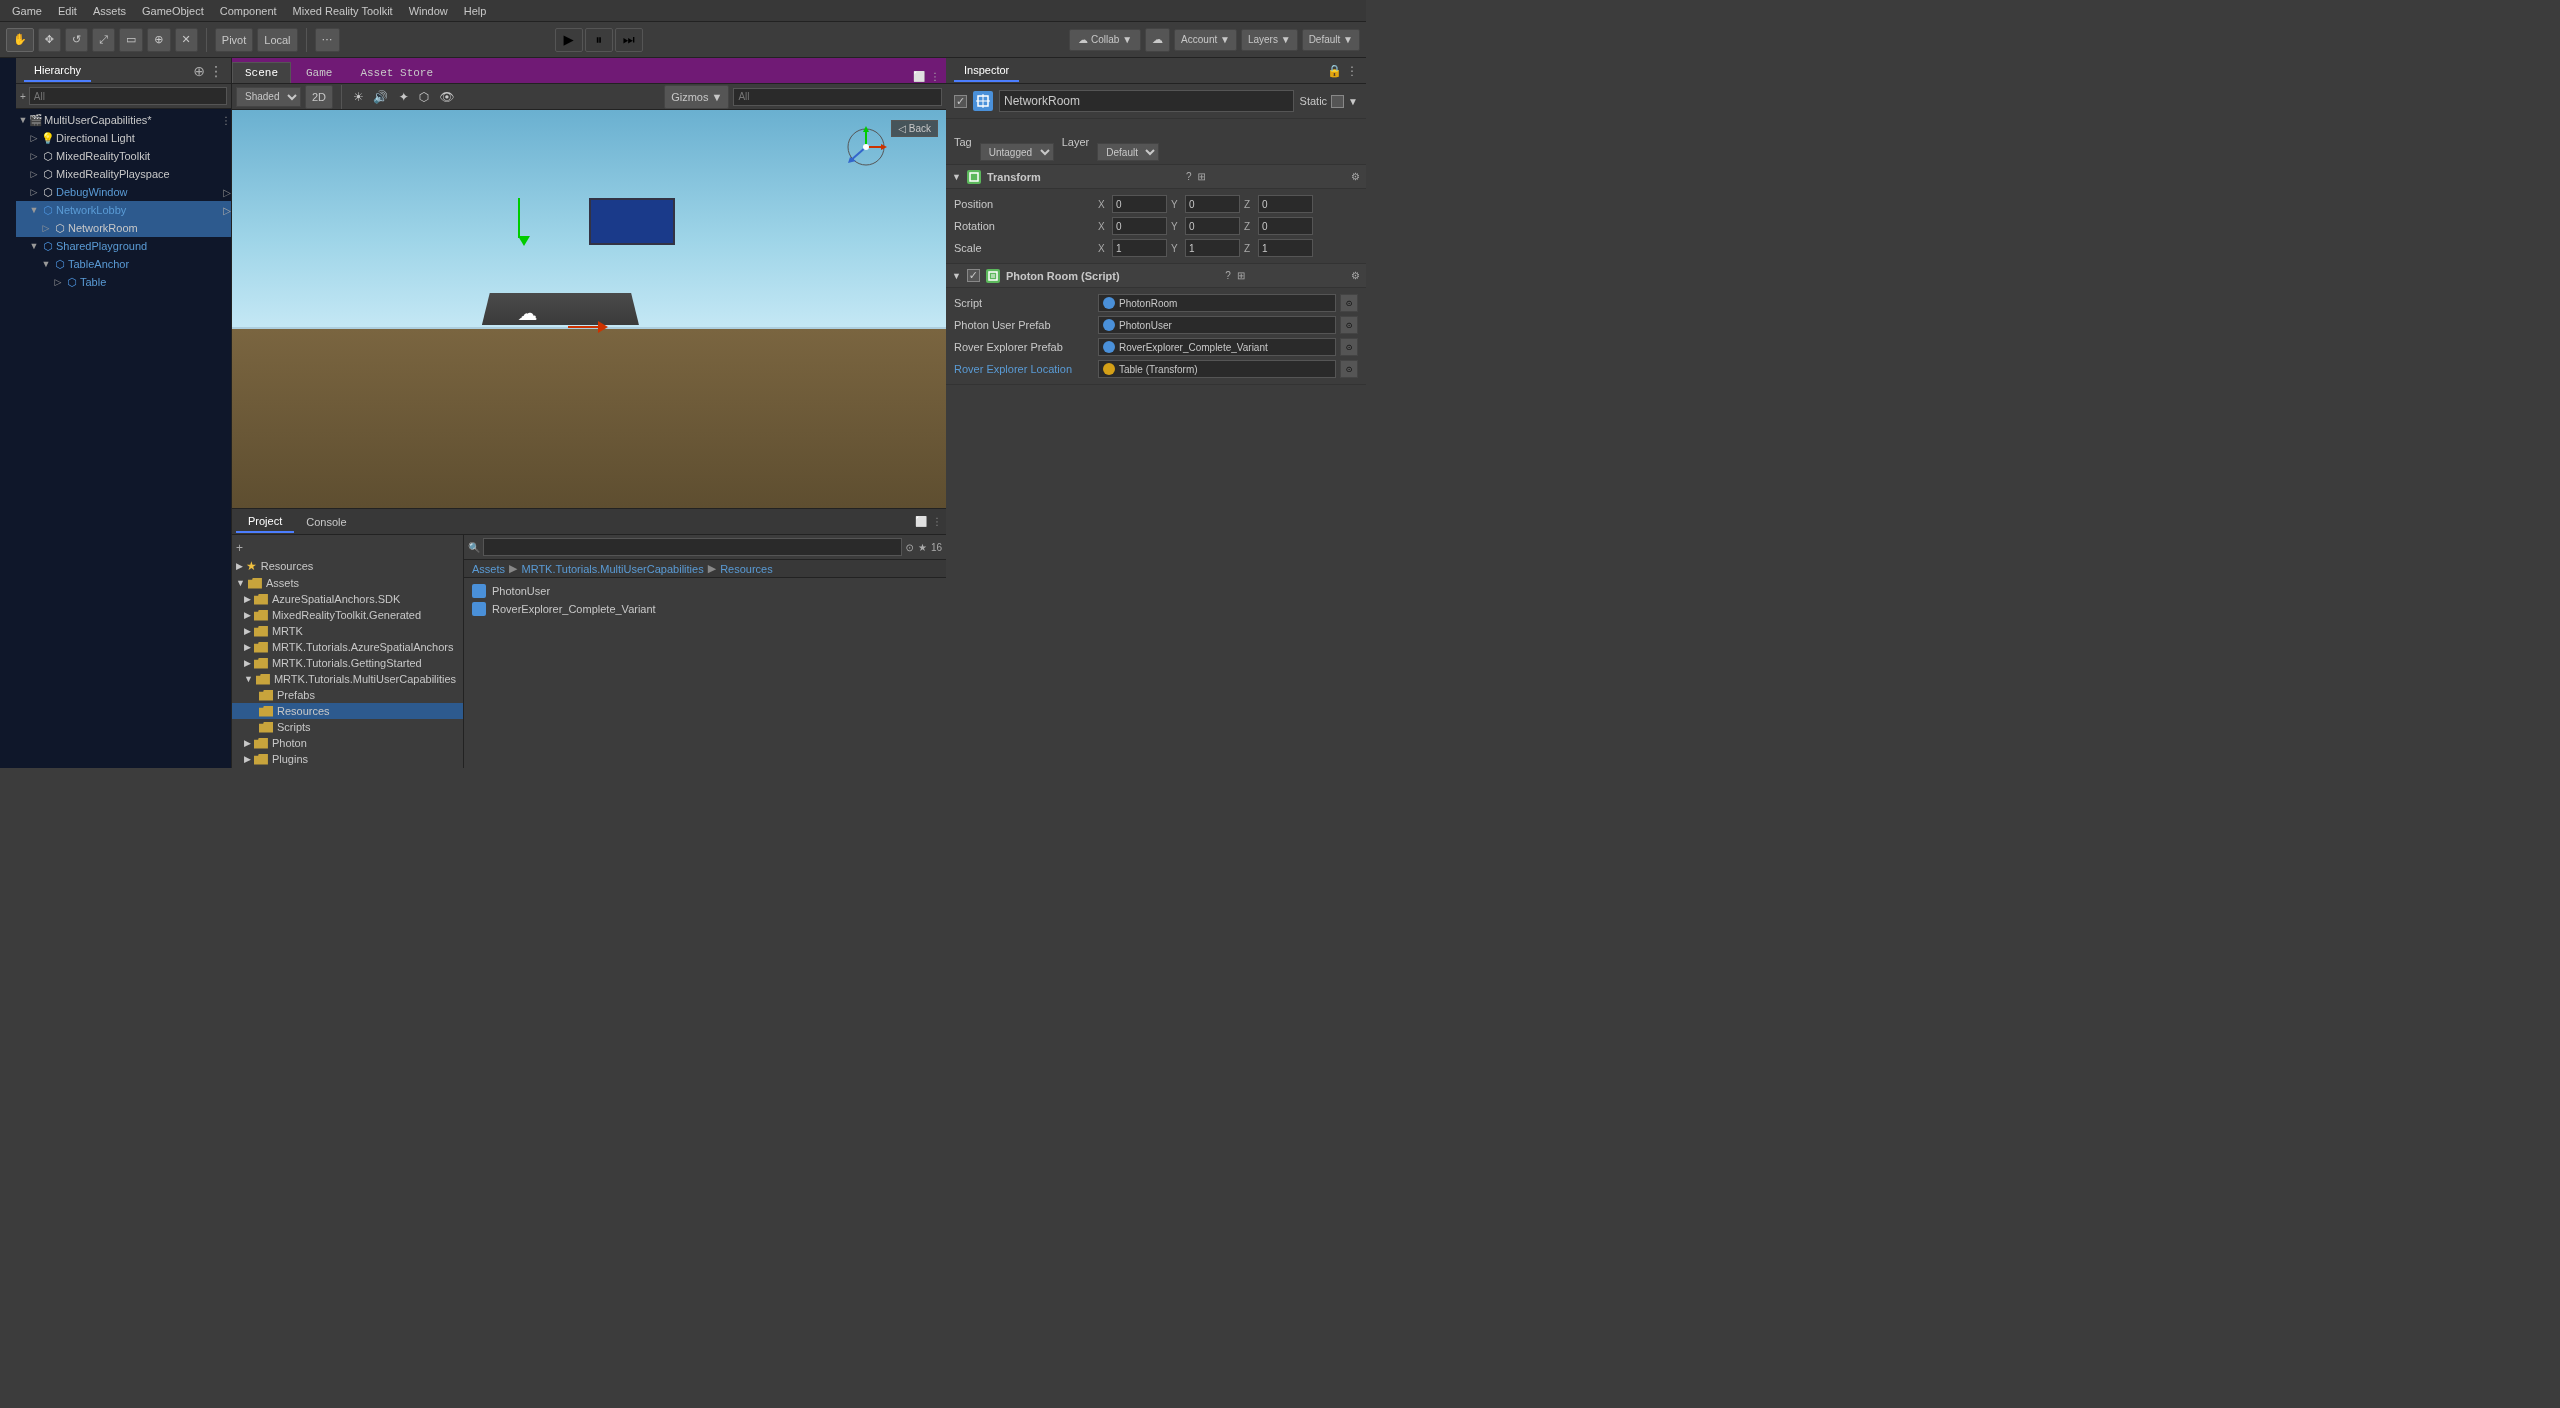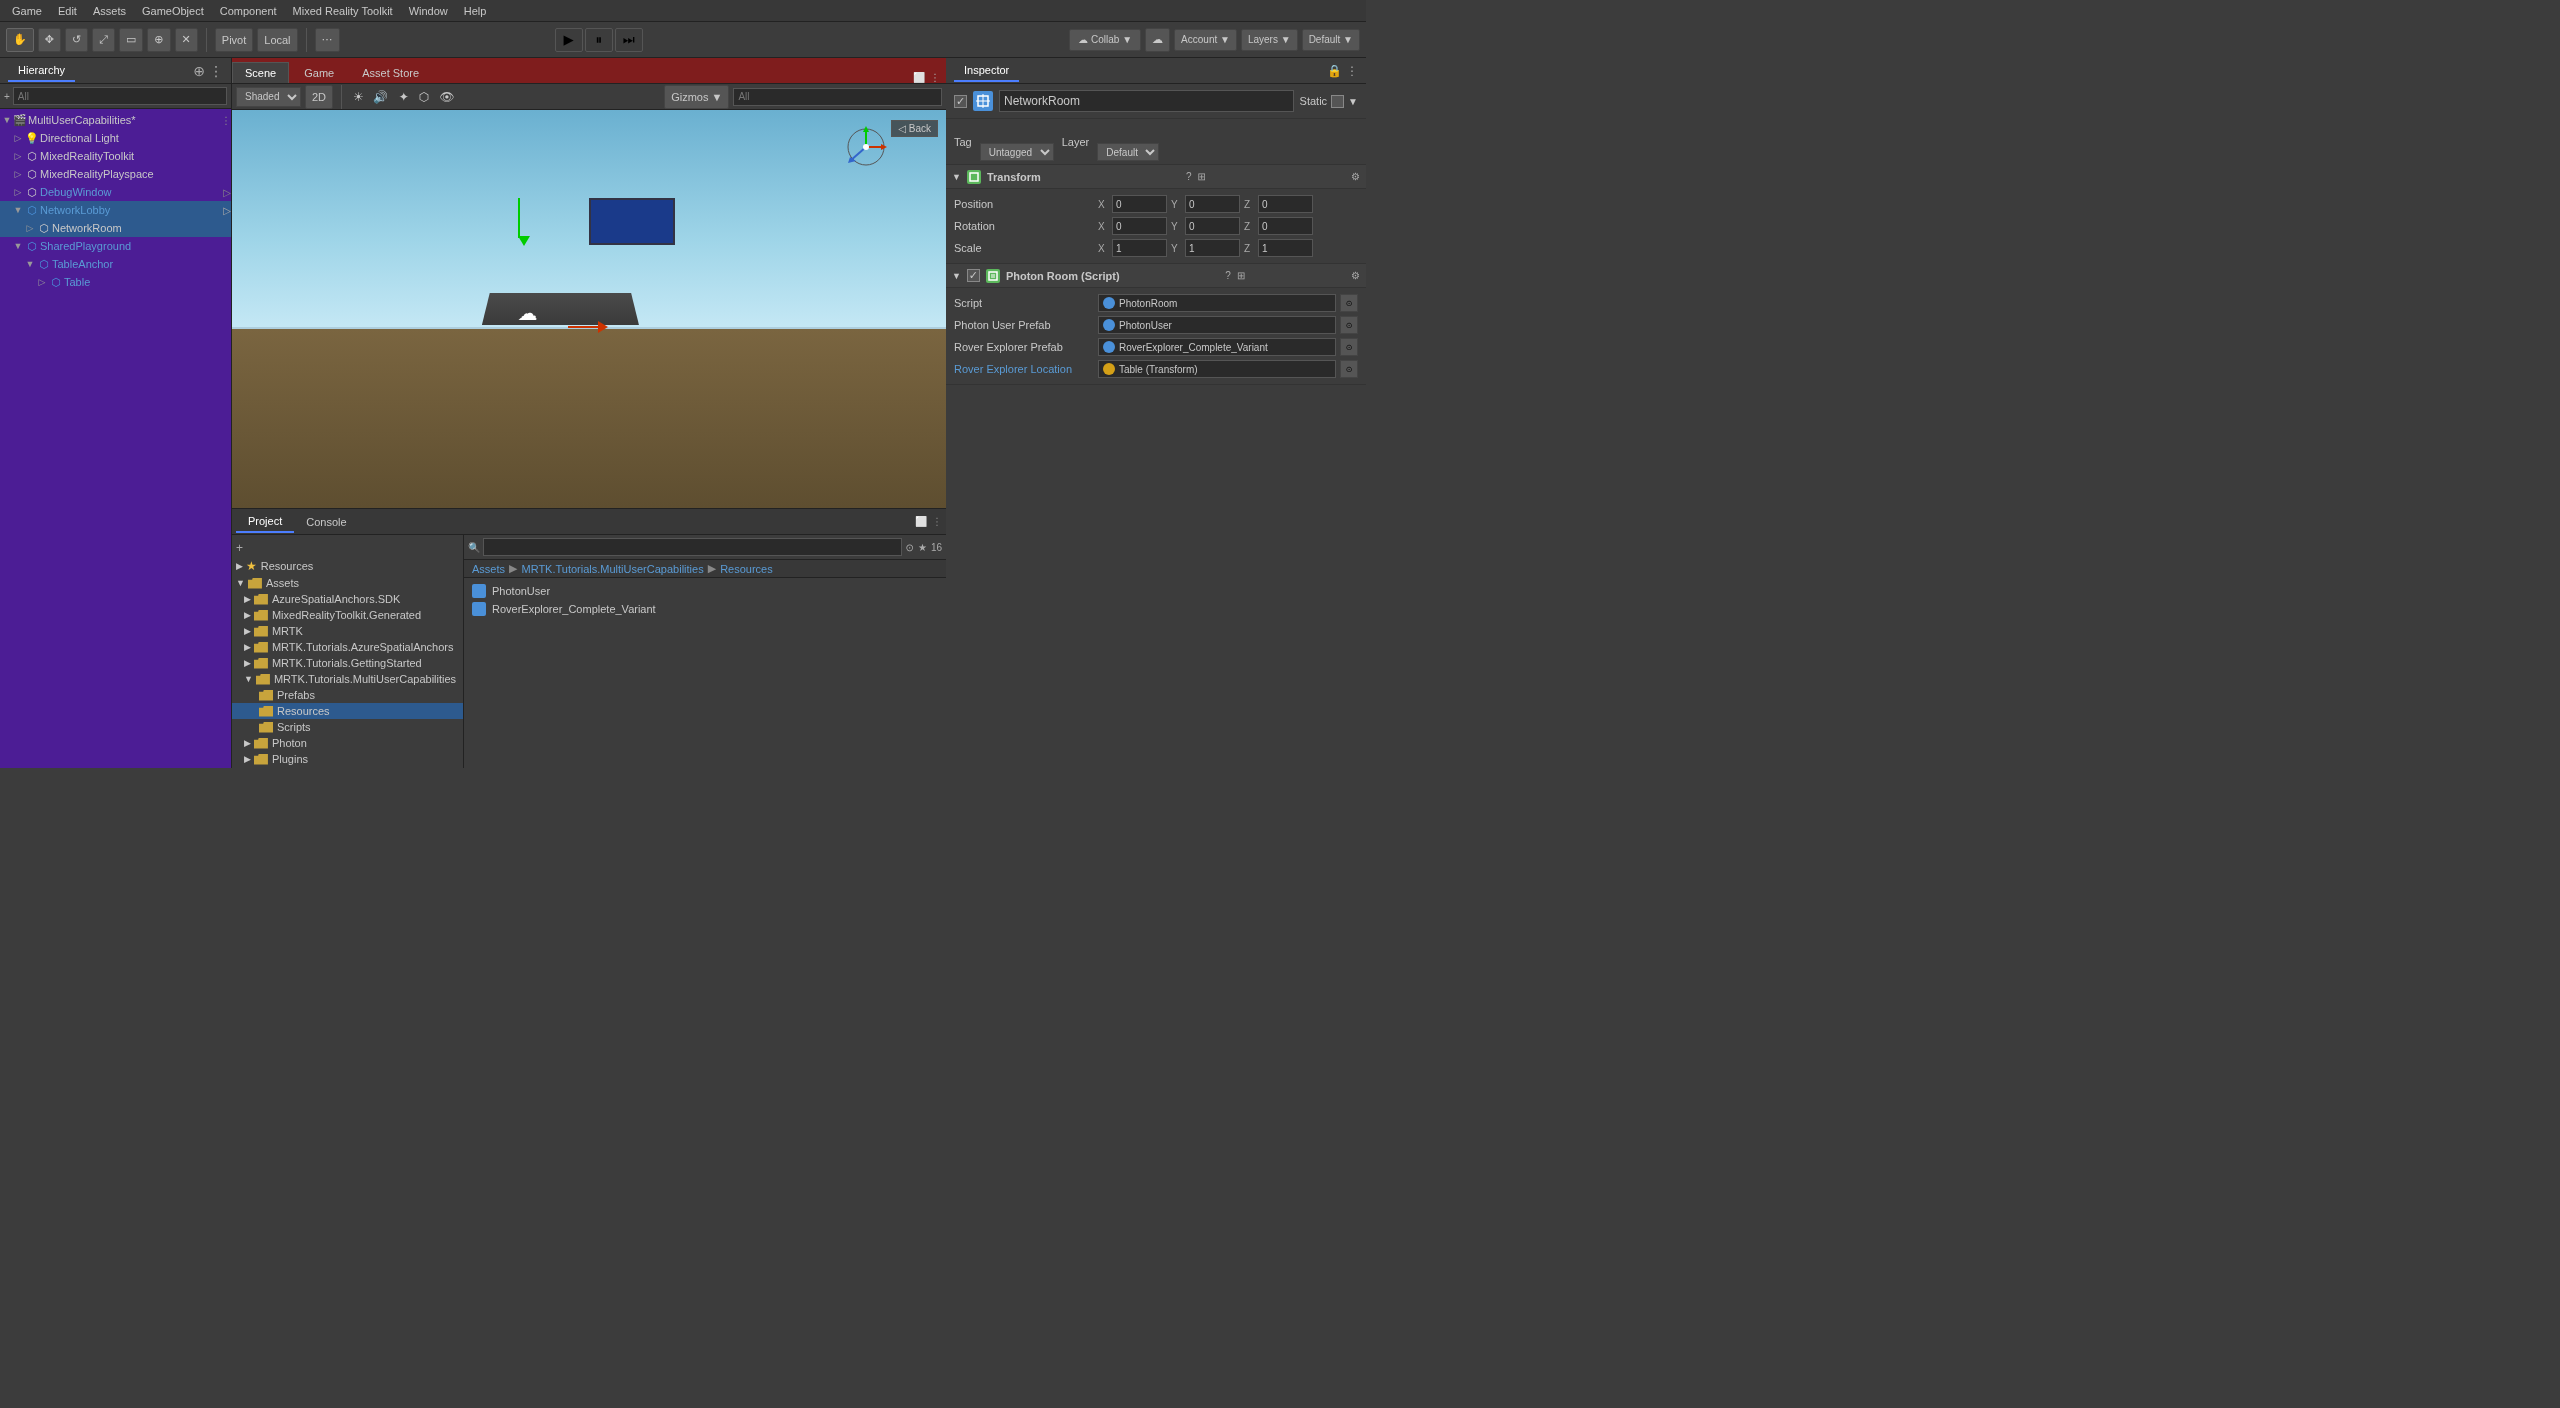--- a/index.html
+++ b/index.html
@@ -14,35 +14,35 @@
     .toolbar-btn { background: #555; border: 1px solid #444; color: #c8c8c8; padding: 3px 6px; font-size: 11px; cursor: pointer; border-radius: 2px; height: 24px; display: flex; align-items: center; gap: 2px; }
     .toolbar-btn.active { background: #4a4a4a; border-color: #666; }
     .toolbar-separator { width: 1px; height: 24px; background: #555; margin: 0 4px; }
     .play-btn { background: #3c3c3c; border: 1px solid #555; width: 28px; height: 24px; display: flex; align-items: center; justify-content: center; cursor: pointer; border-radius: 2px; }
     .play-controls { display: flex; gap: 2px; margin-left: auto; margin-right: auto; }
 
     
     #main-layout { display: flex; height: calc(768px - 22px - 36px); }
 
     
-    #hierarchy { width: 232px; background: #4c1d95; border-right: 1px solid #222; display: flex; flex-direction: column; flex-shrink: 0; }
+    #hierarchy { width: 232px; background: #0f172a; border-right: 1px solid #222; display: flex; flex-direction: column; flex-shrink: 0; padding-left: 16px; }
     .panel-header { background: #3c3c3c; border-bottom: 1px solid #222; height: 26px; display: flex; align-items: center; padding: 0 8px; font-size: 11px; color: #c8c8c8; }
     .panel-tab { padding: 4px 10px; cursor: pointer; font-size: 11px; border-bottom: 2px solid transparent; }
     .panel-tab.active { border-bottom: 2px solid #4c7eff; color: #fff; }
     .search-row { display: flex; align-items: center; padding: 3px 4px; background: #3c3c3c; border-bottom: 1px solid #222; }
     .search-input { background: #2a2a2a; border: 1px solid #555; color: #c8c8c8; font-size: 10px; padding: 2px 4px; flex: 1; height: 18px; }
     .hierarchy-content { flex: 1; overflow-y: auto; padding: 2px 0; }
     .tree-item { display: flex; align-items: center; padding: 1px 0; cursor: pointer; }
     .tree-item.selected { background: #2d5a8e; }
     .tree-arrow { width: 12px; text-align: center; font-size: 9px; color: #999; flex-shrink: 0; }
     .tree-icon { width: 16px; height: 16px; flex-shrink: 0; display: flex; align-items: center; justify-content: center; }
     .tree-label { font-size: 11px; color: #c8c8c8; }
     .tree-label.blue { color: #5a9bd5; }
     .tree-label.modified { color: #c8c8c8; }
-    #scene-tabs { display: flex; background: #7f1d1d; border-bottom: 1px solid #222; height: 26px; align-items: flex-end; }
+    #scene-tabs { display: flex; background: #701a75; border-bottom: 1px solid #222; height: 26px; align-items: flex-end; font-family: Liberation Mono, monospace; }
     .scene-tab { padding: 4px 12px; cursor: pointer; font-size: 11px; color: #c8c8c8; border: 1px solid transparent; border-bottom: none; margin-right: 2px; }
     .scene-tab.active { background: #424242; border-color: #555; color: #fff; }
     #scene-toolbar { background: #3c3c3c; height: 26px; display: flex; align-items: center; padding: 0 4px; border-bottom: 1px solid #222; gap: 4px; }
     .scene-dropdown { background: #555; border: 1px solid #444; color: #c8c8c8; font-size: 10px; padding: 1px 4px; height: 20px; cursor: pointer; }
     #scene-view { flex: 1; position: relative; overflow: hidden; }
     .back-btn { position: absolute; top: 16px; right: 80px; background: rgba(60,60,60,0.8); border: 1px solid #555; color: #c8c8c8; font-size: 10px; padding: 2px 6px; cursor: pointer; }
 
     
     #bottom-panel { display: flex; flex-direction: column; border-top: 1px solid #222; }
     .bottom-tab { padding: 4px 12px; cursor: pointer; font-size: 11px; color: #c8c8c8; }

